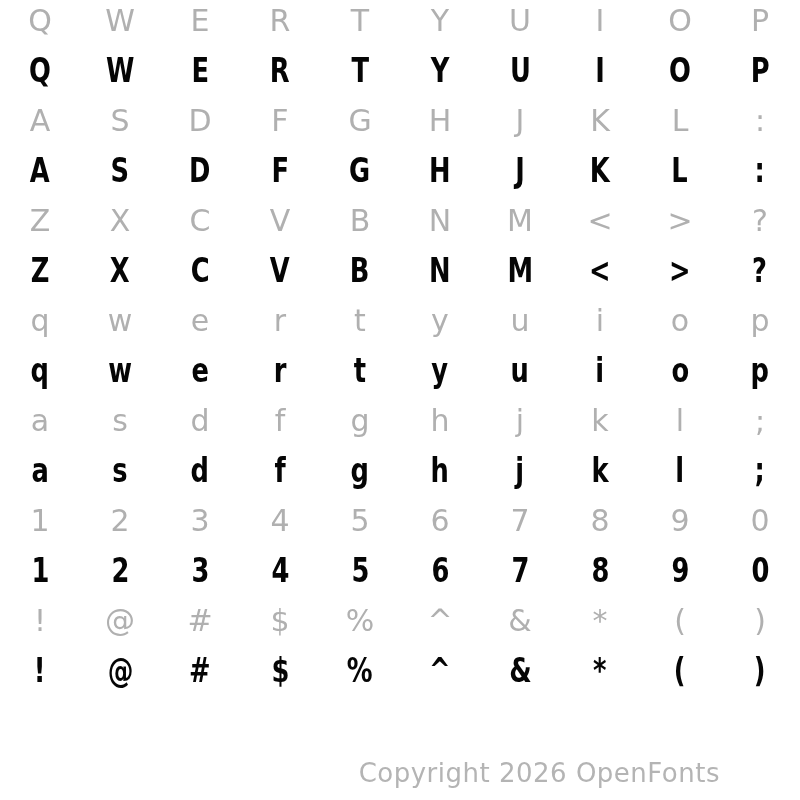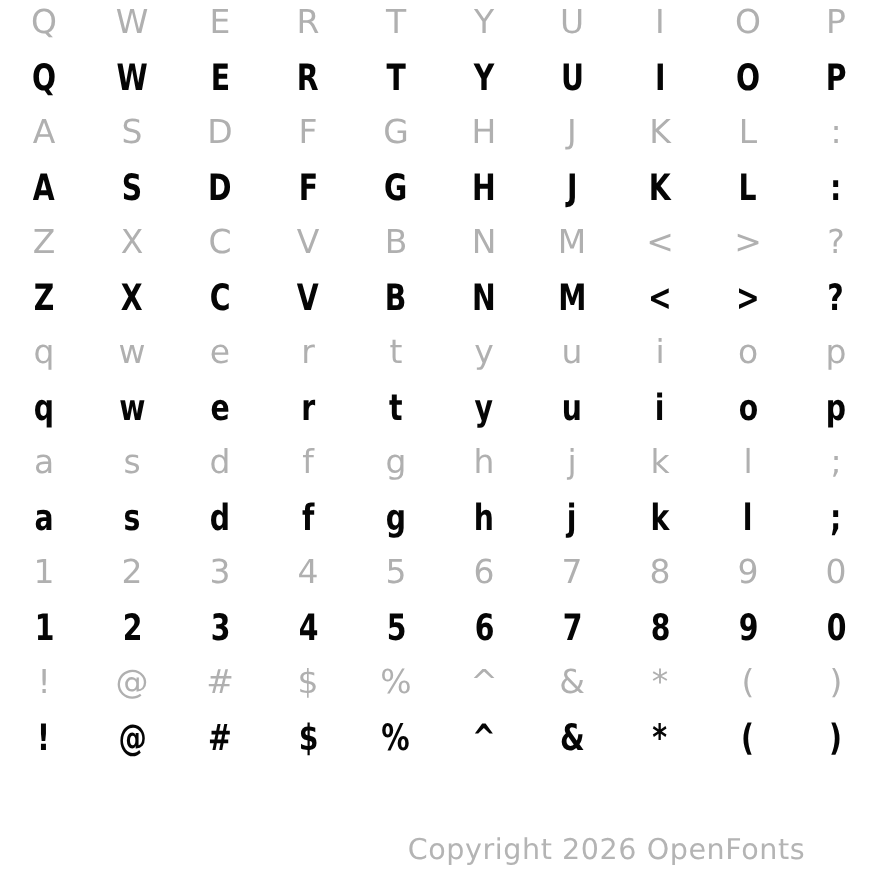--- a/index.html
+++ b/index.html
@@ -15,21 +15,21 @@
   .row { display: flex; height: 50px; }
   .cell {
     width: 80px; text-align: center; line-height: 50px;
     white-space: pre;
   }
   .row.muted { font-size: 30px; font-weight: normal; }
   .row.bold  { font-size: 33px; font-weight: bold; }
   .g { display: inline-block; transform-origin: 50% 100%; }
   .row.bold .g { transform: scaleX(0.78); }
   .footer {
-    position: absolute; top: 758px; right: 68px;
+    position: absolute; top: 758px; right: 80px;
     font-size: 26px; line-height: 30px;
     letter-spacing: 0.5px;
   }
 </style>
 </head>
 <body style="background: rgb(255, 255, 255);">
 
 <div class="grid">
     <div class="row muted" style="color: rgb(176, 176, 176);">
       <span class="cell"><span class="g">Q</span></span>

